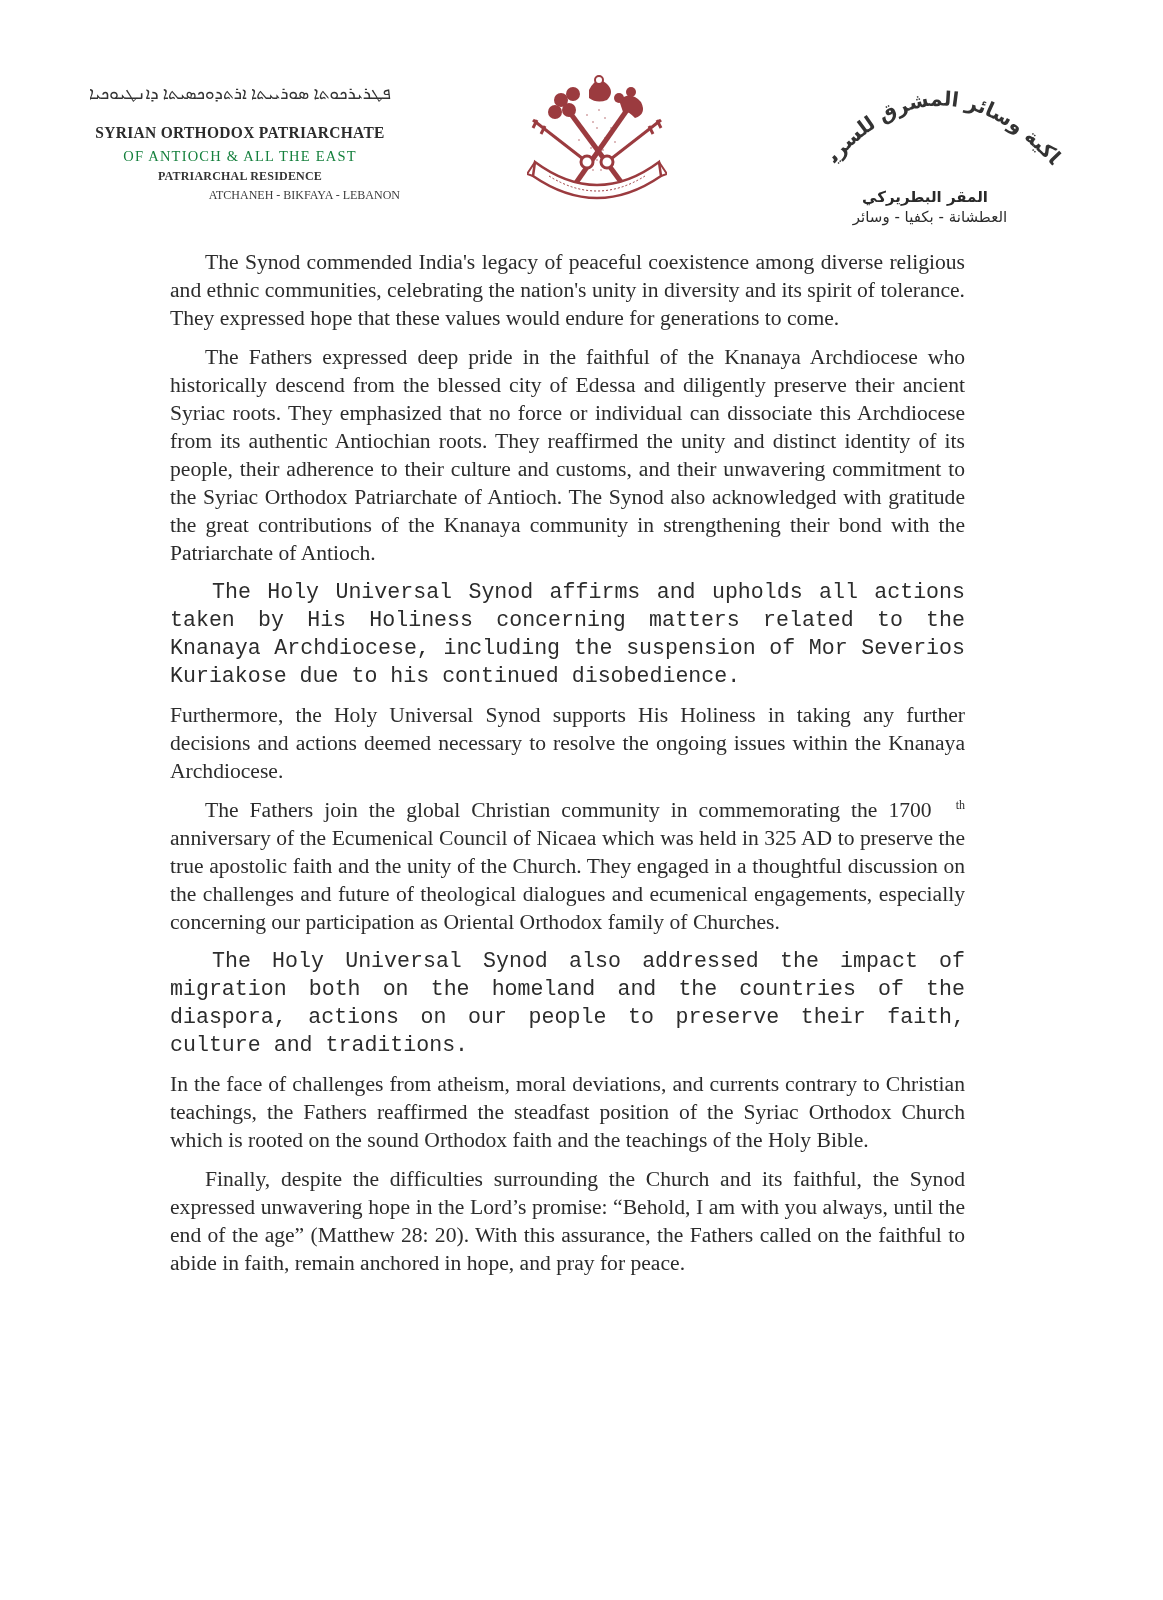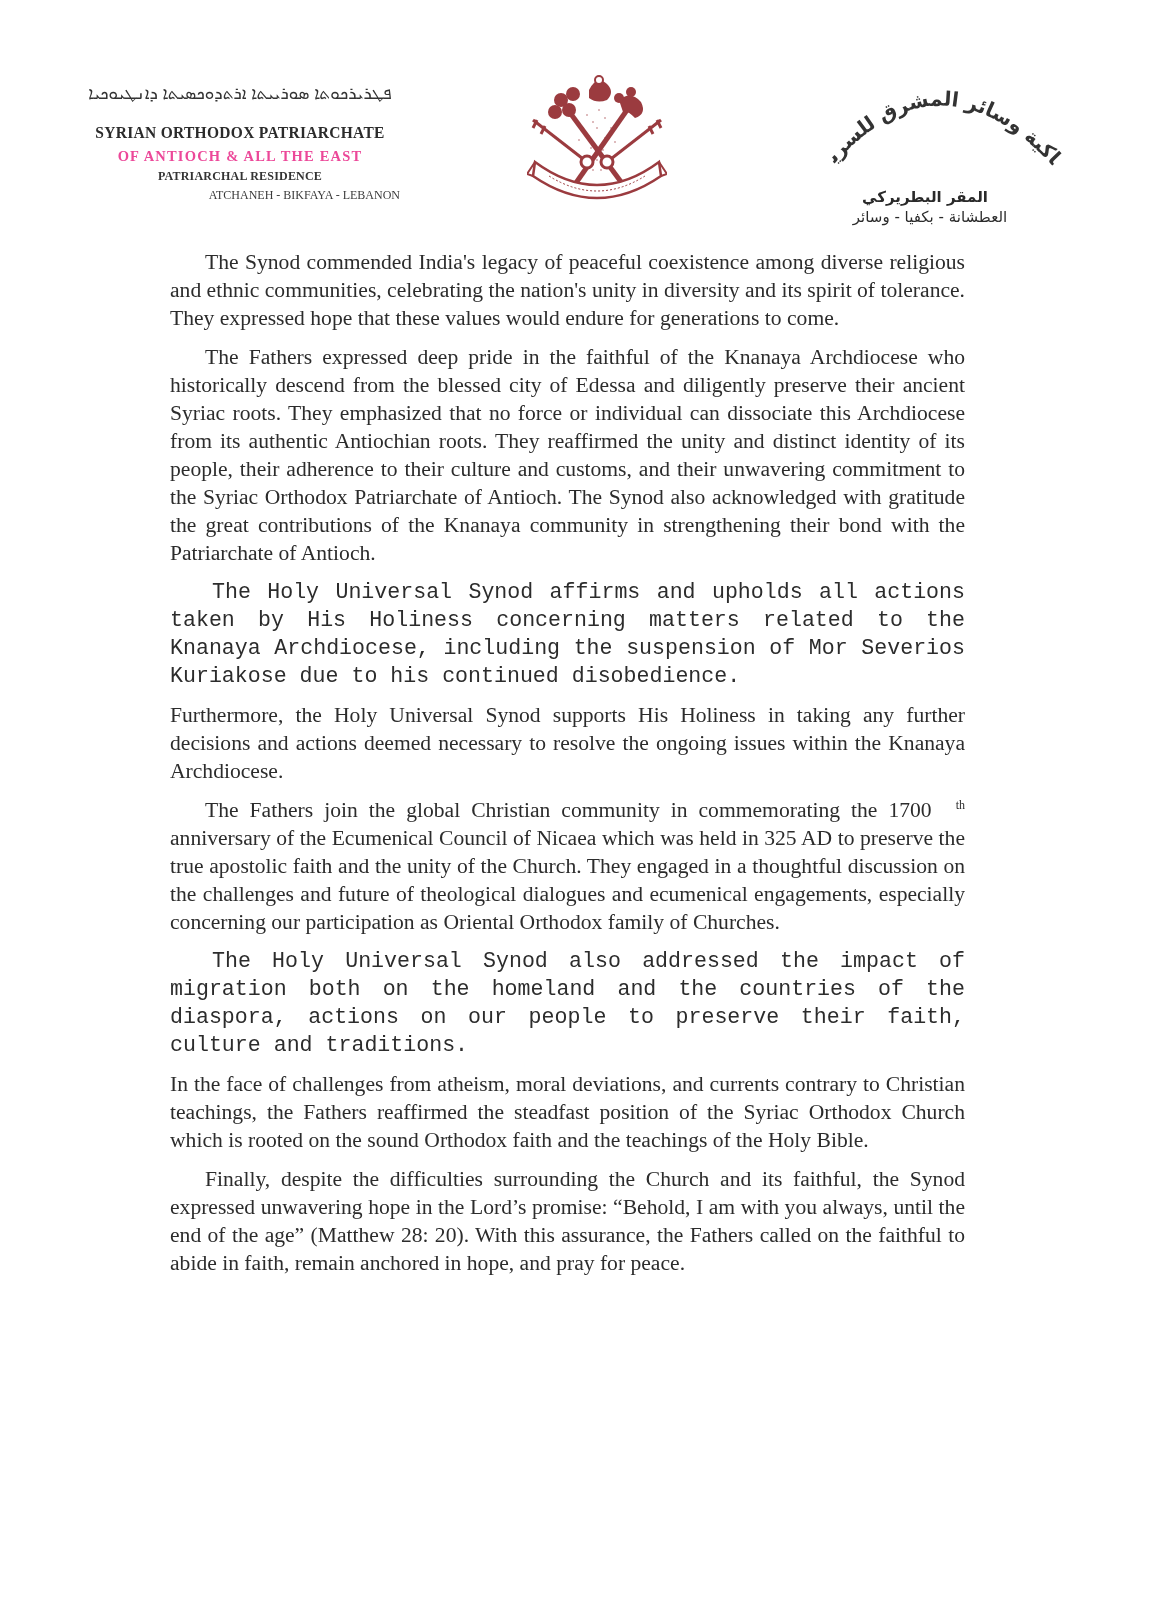--- a/index.html
+++ b/index.html
@@ -1,23 +1,23 @@
 <!DOCTYPE html>
 <html><head>
 <meta charset="utf-8">
 <style>
   html, body { margin: 0; padding: 0; background: #ffffff; }
   body { width: 1163px; height: 1600px; position: relative; overflow: hidden; font-family: "Liberation Serif", serif; color: #2a2a2a; }
 
   .letterhead { position: absolute; left: 0; top: 0; width: 1163px; height: 240px; }
 
   .lh-left { position: absolute; left: 80px; top: 82px; width: 320px; text-align: center; }
-  .syriac { font-family: Liberation Sans, sans-serif; font-size: 17px; letter-spacing: 1px; color: #333; height: 24px; line-height: 24px; }
+  .syriac { font-family: Liberation Serif, serif; font-size: 17px; letter-spacing: 1px; color: #333; height: 24px; line-height: 24px; }
   .lh-title { font-weight: bold; font-size: 15.5px; letter-spacing: 0.3px; margin-top: 18px; color: #2b2b2b; transform: scaleY(1.08); }
-  .lh-sub { font-size: 14.5px; letter-spacing: 1.2px; margin-top: 6px; color: #ec4899; font-weight: bold; }
+  .lh-sub { font-size: 14.5px; letter-spacing: 1.2px; margin-top: 6px; color: #15803d; }
   .lh-res { font-weight: bold; font-size: 12px; letter-spacing: 0.2px; margin-top: 4px; color: #333; }
   .lh-loc { font-size: 12px; margin-top: 4px; color: #3a3a3a; text-align: right; }
 
   .lh-emblem { position: absolute; left: 527px; top: 70px; width: 140px; height: 140px; }
 
   .lh-right { position: absolute; left: 815px; top: 68px; width: 250px; height: 170px; text-align: center; }
   .arabic-cal { position: absolute; left: 0; top: 0; width: 250px; height: 110px; }
   .arabic-res { position: absolute; right: 40px; top: 120px; width: 200px; text-align: center; direction: rtl; font-family: "DejaVu Sans", sans-serif; font-weight: bold; font-size: 15px; color: #2a2a2a; }
   .arabic-loc { position: absolute; right: 20px; top: 140px; width: 230px; text-align: center; direction: rtl; font-family: "DejaVu Sans", sans-serif; font-size: 15px; color: #2a2a2a; }
 

